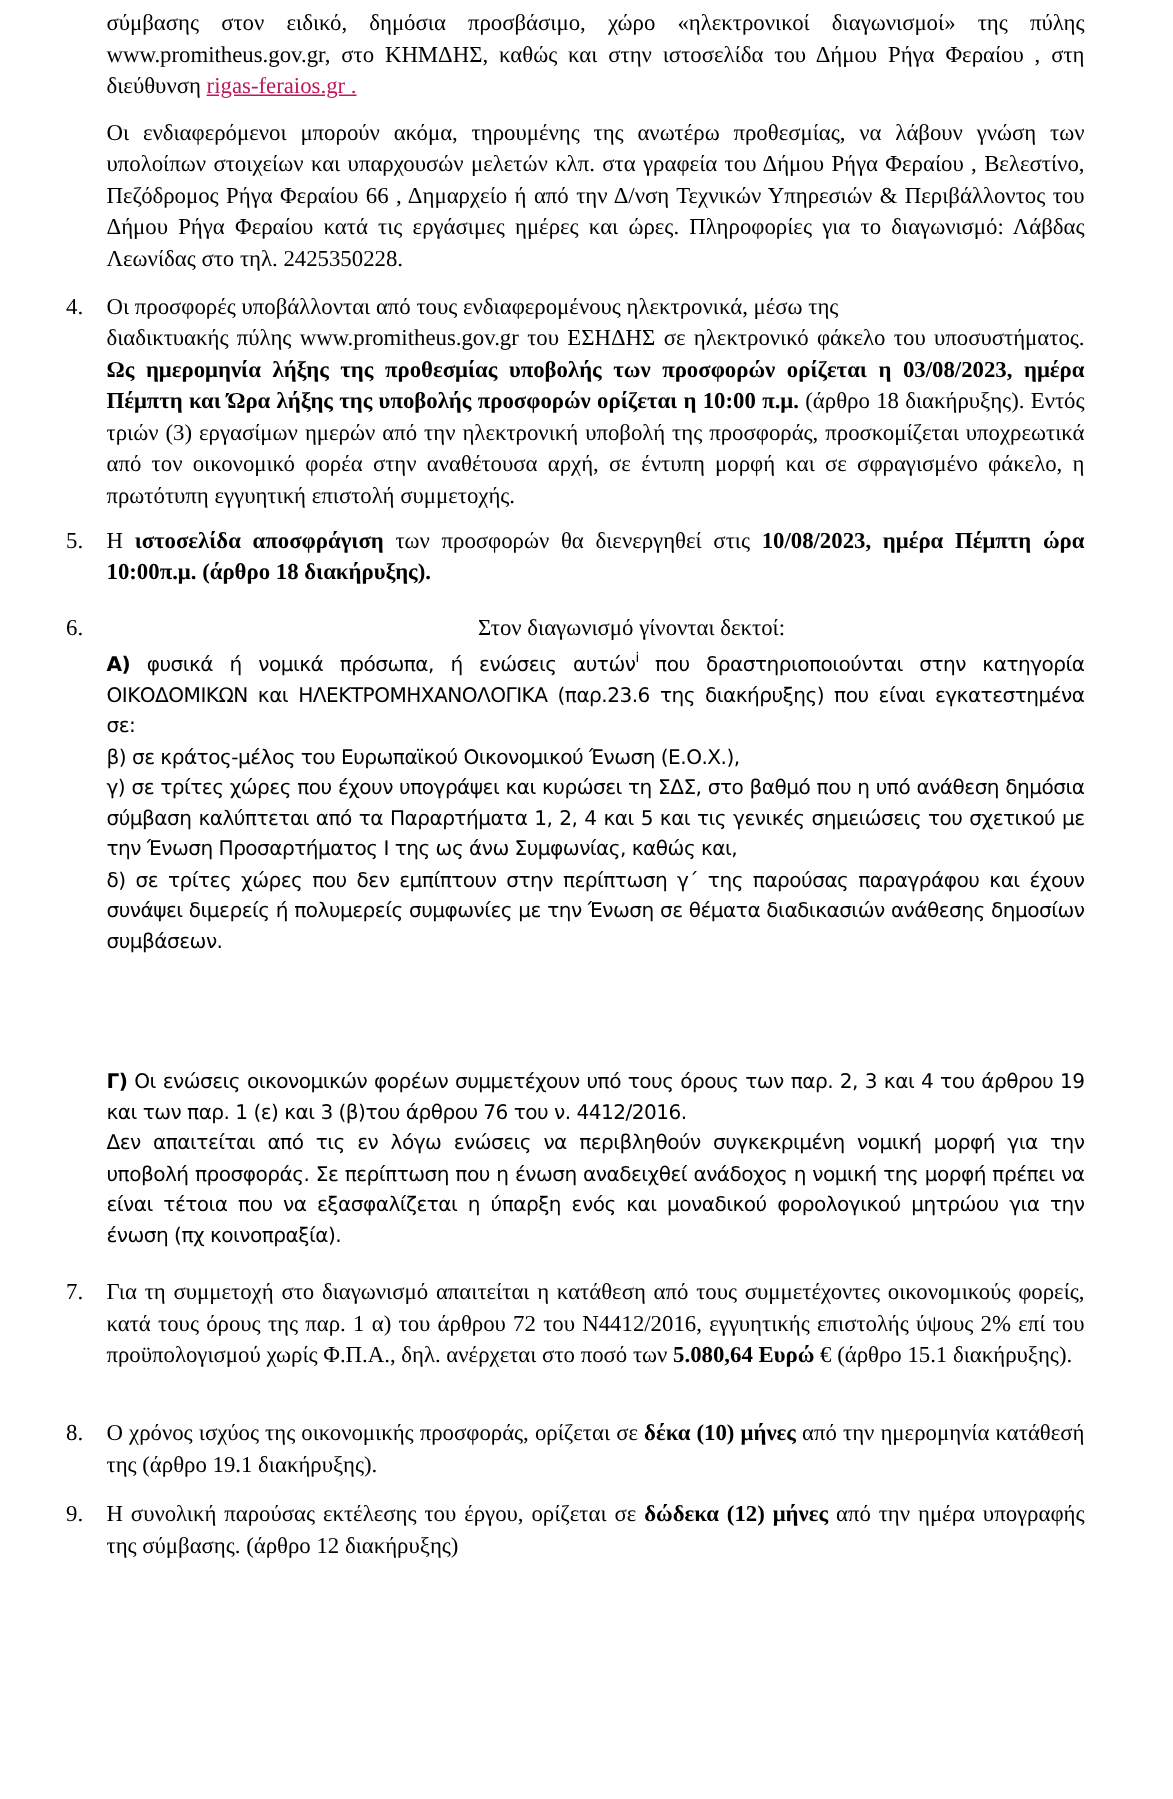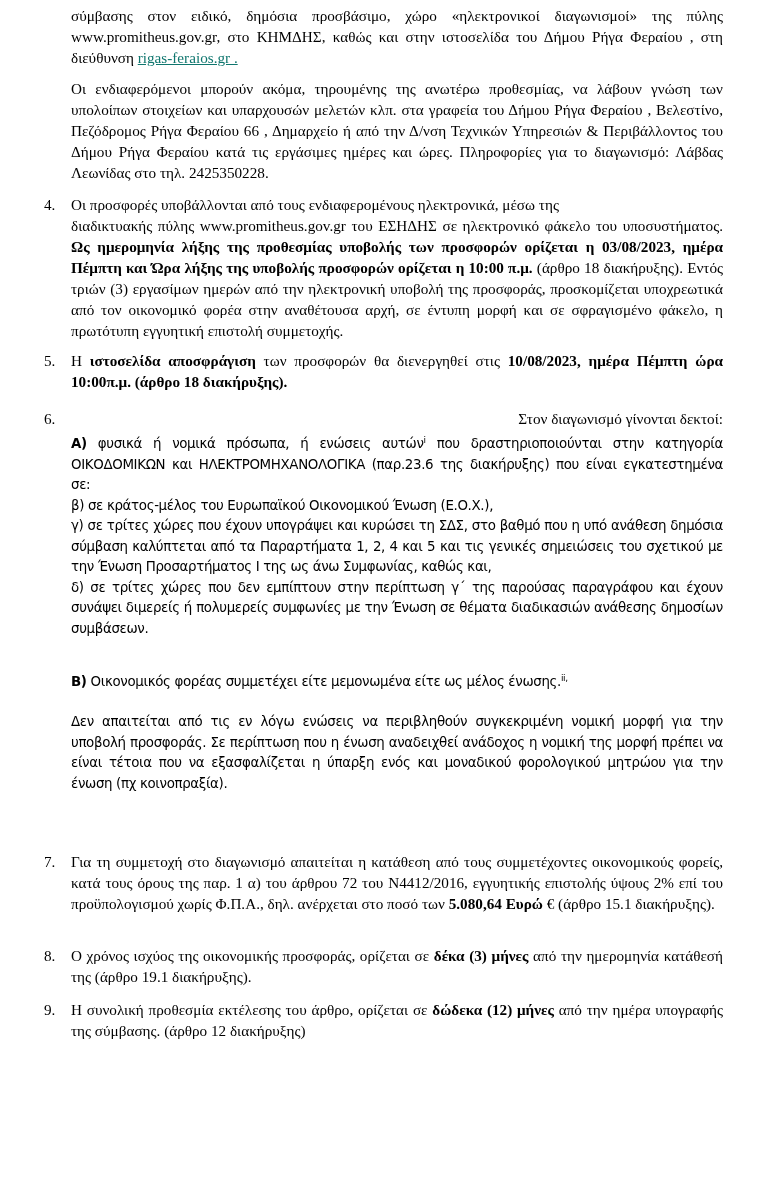--- a/index.html
+++ b/index.html
@@ -4,21 +4,21 @@
 <style>
   html, body { margin: 0; padding: 0; background: #ffffff; }
   body { width: 782px; height: 1199px; overflow: hidden; position: relative; color: #000; }
   .page { position: absolute; left: 0; top: 0; width: 782px; height: 1199px; background: #fff; }
   .serif { font-family: "Liberation Serif", "DejaVu Serif", serif; font-size: 15.2px; line-height: 21px; }
   .sans { font-family: "DejaVu Sans", "Liberation Sans", sans-serif; font-size: 13.4px; line-height: 20.5px; letter-spacing: -0.35px; }
   .blk { position: absolute; left: 71px; width: 652px; text-align: justify; }
   .blk p { margin: 0; }
   .num { position: absolute; left: 44px; }
   b { font-weight: bold; }
-  a.link { color: #0f766e; text-decoration: underline; }
+  a.link { color: #be185d; text-decoration: underline; }
   sup { font-size: 9px; line-height: 0; vertical-align: super; }
   .last-left { text-align-last: left; }
 </style>
 </head>
 <body>
 
 <div class="page">
 
   <div class="blk serif" style="top:5px;">
     <p class="last-left"><span>σύμβασης στον ειδικό, δημόσια προσβάσιμο, χώρο «ηλεκτρονικοί διαγωνισμοί» της πύλης www.promitheus.gov.gr, στο ΚΗΜΔΗΣ, καθώς και στην ιστοσελίδα του Δήμου Ρήγα Φεραίου , στη διεύθυνση </span><a class="link">rigas-feraios.gr .</a></p>
@@ -36,46 +36,44 @@
     <p class="last-left"><span>διαδικτυακής πύλης www.promitheus.gov.gr του ΕΣΗΔΗΣ σε ηλεκτρονικό φάκελο του υποσυστήματος. </span><b>Ως ημερομηνία λήξης της προθεσμίας υποβολής των προσφορών ορίζεται η 03/08/2023, ημέρα Πέμπτη και Ώρα λήξης της υποβολής προσφορών ορίζεται η 10:00 π.μ.</b><span> (άρθρο 18 διακήρυξης). Εντός τριών (3) εργασίμων ημερών από την ηλεκτρονική υποβολή της προσφοράς, προσκομίζεται υποχρεωτικά από τον οικονομικό φορέα στην αναθέτουσα αρχή, σε έντυπη μορφή και σε σφραγισμένο φάκελο, η πρωτότυπη εγγυητική επιστολή συμμετοχής.</span></p>
   </div>
 
   <div class="num serif" style="top:350px;">5.</div>
   <div class="blk serif" style="top:350px;">
     <p class="last-left"><span>Η </span><b>ιστοσελίδα αποσφράγιση</b><span> των προσφορών θα διενεργηθεί στις </span><b>10/08/2023, ημέρα Πέμπτη ώρα 10:00π.μ. (άρθρο 18 διακήρυξης).</b></p>
   </div>
 
   <div class="num serif" style="top:408px;">6.</div>
   <div class="blk serif" style="top:408px;">
-    <p style="text-align:right;margin-left:48px;">Στον διαγωνισμό γίνονται δεκτοί:</p>
+    <p style="text-align:center;margin-left:48px;">Στον διαγωνισμό γίνονται δεκτοί:</p>
   </div>
 
   <div class="blk sans" style="top:434px;">
     <p class="last-left"><b>Α)</b><span>  φυσικά ή νομικά πρόσωπα, ή ενώσεις αυτών</span><sup>i</sup><span> που δραστηριοποιούνται στην κατηγορία ΟΙΚΟΔΟΜΙΚΩΝ και ΗΛΕΚΤΡΟΜΗΧΑΝΟΛΟΓΙΚΑ (παρ.23.6 της διακήρυξης) που είναι εγκατεστημένα σε:</span></p>
     <p style="text-align:left;">β) σε κράτος-μέλος του Ευρωπαϊκού Οικονομικού Ένωση (Ε.Ο.Χ.),</p>
     <p class="last-left">γ) σε τρίτες χώρες που έχουν υπογράψει και κυρώσει τη ΣΔΣ, στο βαθμό που η υπό ανάθεση δημόσια σύμβαση καλύπτεται από τα Παραρτήματα 1, 2, 4 και 5 και τις γενικές σημειώσεις του σχετικού με την Ένωση Προσαρτήματος I της ως άνω Συμφωνίας, καθώς και,</p>
     <p class="last-left">δ) σε τρίτες χώρες που δεν εμπίπτουν στην περίπτωση γ΄ της παρούσας παραγράφου και έχουν συνάψει διμερείς ή πολυμερείς συμφωνίες με την Ένωση σε θέματα διαδικασιών ανάθεσης δημοσίων συμβάσεων.</p>
   </div>
 
-  <div class="blk sans" style="top:672px;">
-    <p style="text-align:left;"><b>Β)</b><span> Οικονομικός φορέας συμμετέχει είτε μεμονωμένα είτε ως μέλος ένωσης.</span><sup>ii,</sup></p>
-  </div>
 
   <div class="blk sans" style="top:712px;">
+    <p class="last-left"><b>Γ)</b><span> Οι ενώσεις οικονομικών φορέων συμμετέχουν υπό τους όρους των παρ. 2, 3 και 4 του άρθρου 19 και των παρ. 1 (ε)  και 3 (β)του άρθρου 76  του ν. 4412/2016.</span></p>
     <p class="last-left">Δεν απαιτείται από τις εν λόγω ενώσεις να περιβληθούν συγκεκριμένη νομική μορφή για την υποβολή προσφοράς. Σε περίπτωση που η ένωση αναδειχθεί ανάδοχος η νομική της μορφή πρέπει να είναι τέτοια που να εξασφαλίζεται η ύπαρξη ενός και μοναδικού φορολογικού μητρώου για την ένωση (πχ κοινοπραξία).</p>
   </div>
 
   <div class="num serif" style="top:851px;">7.</div>
   <div class="blk serif" style="top:851px;">
     <p class="last-left"><span>Για τη συμμετοχή στο διαγωνισμό απαιτείται η κατάθεση από τους συμμετέχοντες οικονομικούς φορείς, κατά τους όρους της παρ. 1 α) του άρθρου 72 του Ν4412/2016, εγγυητικής επιστολής ύψους 2% επί του προϋπολογισμού χωρίς Φ.Π.Α., δηλ. ανέρχεται στο ποσό των </span><b>5.080,64 Ευρώ</b><span> € (άρθρο 15.1 διακήρυξης).</span></p>
   </div>
 
   <div class="num serif" style="top:945px;">8.</div>
   <div class="blk serif" style="top:945px;">
-    <p class="last-left"><span>Ο χρόνος ισχύος της οικονομικής προσφοράς, ορίζεται σε </span><b>δέκα (3) μήνες</b><span> από την ημερομηνία κατάθεσή της (άρθρο 19.1 διακήρυξης).</span></p>
+    <p class="last-left"><span>Ο χρόνος ισχύος της οικονομικής προσφοράς, ορίζεται σε </span><b>δέκα (10) μήνες</b><span> από την ημερομηνία κατάθεσή της (άρθρο 19.1 διακήρυξης).</span></p>
   </div>
 
   <div class="num serif" style="top:999px;">9.</div>
   <div class="blk serif" style="top:999px;">
-    <p class="last-left"><span>Η συνολική προθεσμία εκτέλεσης του άρθρο, ορίζεται σε </span><b>δώδεκα (12)  μήνες</b><span> από την ημέρα υπογραφής της σύμβασης. (άρθρο 12 διακήρυξης)</span></p>
+    <p class="last-left"><span>Η συνολική παρούσας εκτέλεσης του έργου, ορίζεται σε </span><b>δώδεκα (12)  μήνες</b><span> από την ημέρα υπογραφής της σύμβασης. (άρθρο 12 διακήρυξης)</span></p>
   </div>
 
 </div>
 
 </body></html>

